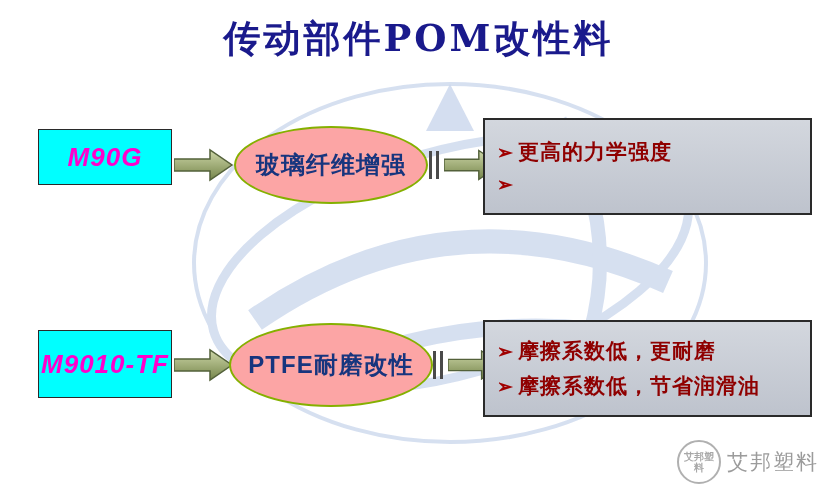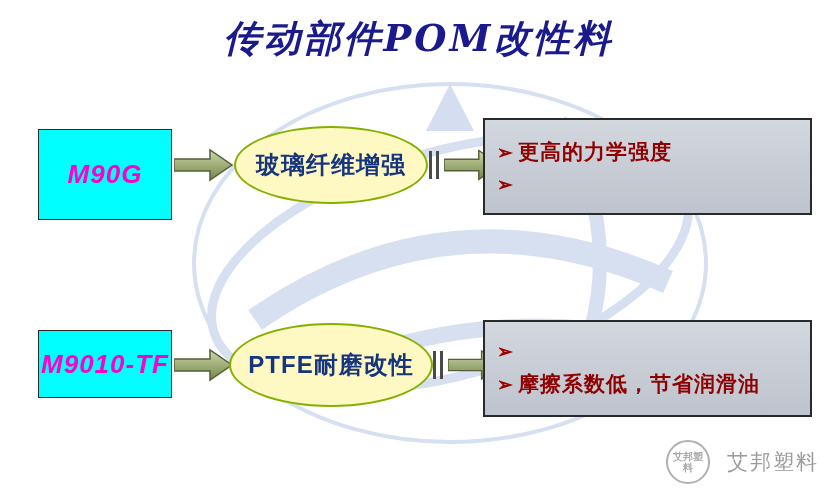--- a/index.html
+++ b/index.html
@@ -7,37 +7,37 @@
   .slide {
     position:relative; width:837px; height:492px; background:#ffffff;
     overflow:hidden; margin:0 auto;
   }
   
   .bg-watermark { position:absolute; left:0; top:0; z-index:0; }
 
   .title {
     position:absolute; top:14px; left:0; right:0; z-index:2;
     text-align:center; font-family:"DejaVu Serif","Liberation Serif",serif;
-    font-size:37px; font-weight:bold; font-style:italic;
+    font-size:37px; font-weight:bold; 
     color:#1a1a8c; letter-spacing:3px;
   }
 
   .material-box {
     position:absolute; z-index:2; background:#00ffff; border:1px solid #2a2a2a;
     display:flex; align-items:center; justify-content:center;
   }
   .material-box span {
     font-size:26px; font-weight:bold; font-style:italic; color:#ff00cc;
     letter-spacing:1px;
   }
-  .box-m1 { left:38px; top:129px; width:134px; height:91px; }
+  .box-m1 { left:38px; top:129px; width:134px; height:56px; }
   .box-m2 { left:38px; top:330px; width:134px; height:68px; }
 
   .process-ellipse {
-    position:absolute; z-index:2; background:#fef9c3;
+    position:absolute; z-index:2; background:#fca5a5;
     border:2px solid #85b000; border-radius:50%;
     display:flex; align-items:center; justify-content:center;
   }
   .process-ellipse span {
     font-size:24px; font-weight:bold; color:#17357e; letter-spacing:1px;
   }
   .ell-1 { left:234px; top:126px; width:194px; height:78px; }
   .ell-2 { left:229px; top:323px; width:204px; height:84px; }
 
   .arrow-svg { position:absolute; z-index:2; }
@@ -61,21 +61,21 @@
     padding:8px 12px; gap:7px;
   }
   .bb-1 { left:483px; top:118px; }
   .bb-2 { left:483px; top:320px; }
   .bullet-line { display:flex; align-items:baseline; gap:5px; }
   .bullet-line .marker { font-size:19px; color:#a00000; font-weight:bold; }
   .bullet-line .btxt  { font-size:21px; color:#8f0000; font-weight:bold; letter-spacing:1px; }
 
   .brand-mark {
     position:absolute; right:18px; bottom:8px; z-index:2;
-    display:flex; align-items:center; gap:17px;
+    display:flex; align-items:center; gap:6px;
   }
   .brand-logo {
     width:44px; height:44px; border-radius:50%; border:2px solid #b0b0b0;
     color:#a8a8a8; font-size:10px; font-weight:bold; line-height:1.1;
     display:flex; align-items:center; justify-content:center; text-align:center;
     overflow:hidden; padding:4px;
   }
   .brand-text { font-size:21px; color:#9b9b9b; letter-spacing:2px; }
 </style>
 </head>
@@ -147,20 +147,21 @@
 
   <div class="stripes st-2"></div>
 
   <svg class="arrow-svg ar-2b" width="56" height="36" viewBox="0 0 60 36">
     <polygon points="0,12 36,12 36,3 58,18 36,33 36,24 0,24" fill="url(#arrowGrad)" stroke="#53613a" stroke-width="1.5"></polygon>
   </svg>
 
   <div class="benefit-box bb-2">
     <div class="bullet-line">
       <span class="marker">➢</span>
+      <span class="btxt">摩擦系数低，更耐磨</span>
     </div>
     <div class="bullet-line">
       <span class="marker">➢</span>
       <span class="btxt">摩擦系数低，节省润滑油</span>
     </div>
   </div>
 
   <div class="brand-mark">
     <div class="brand-logo">艾邦塑料</div>
     <span class="brand-text">艾邦塑料</span>

